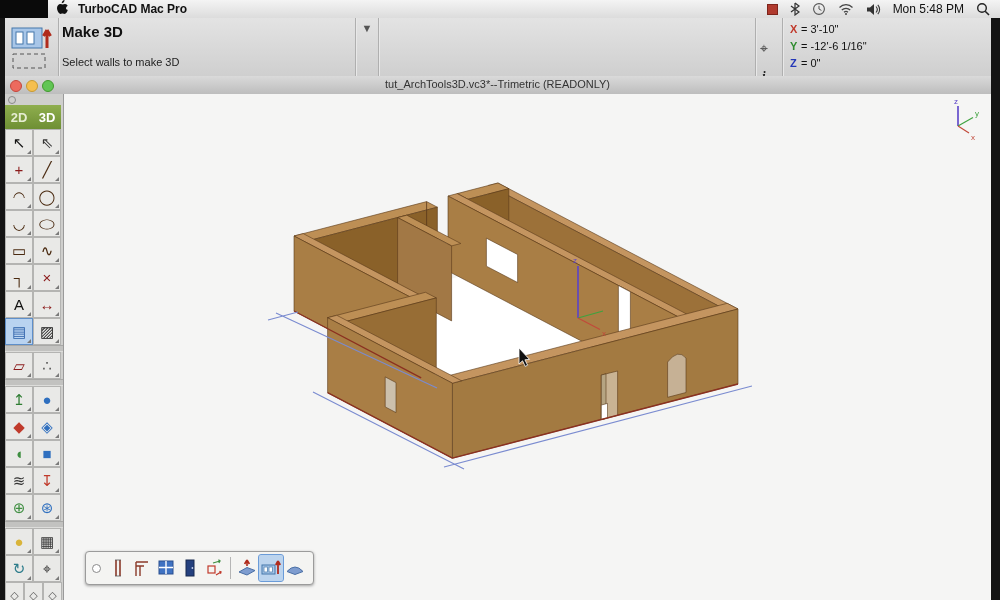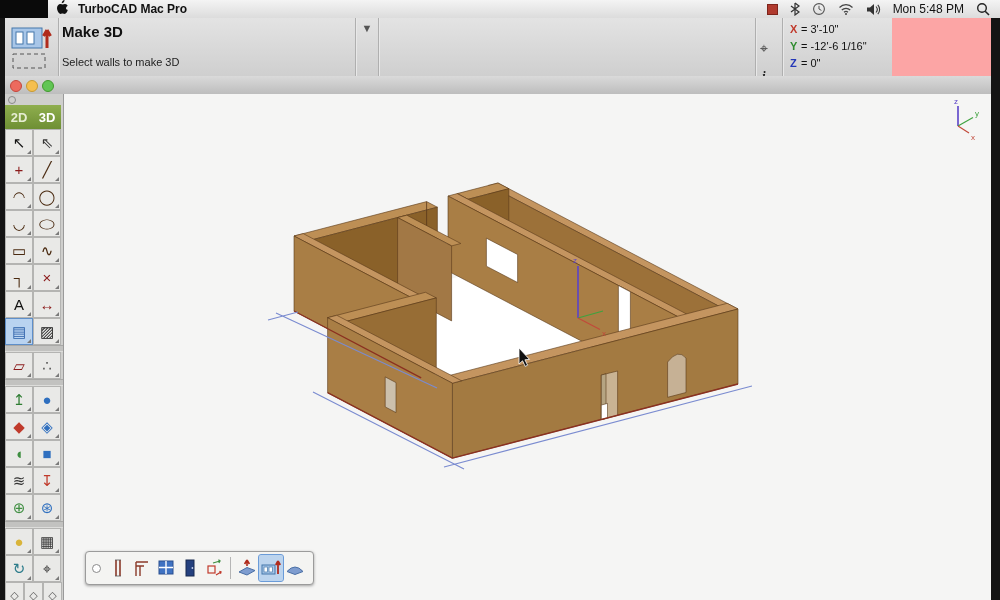--- a/index.html
+++ b/index.html
@@ -1,32 +1,32 @@
 <!DOCTYPE html>
 <html style="--wall_top: #C49560; --wall_top_light: #BD8F55; --wall_south: #A97E45; --wall_east: #A37A41; --wall_dark: #8A6129; --wall_mid: #976D35; --wall_inner: #9C7139; --wall_w7: #A27845; --door_fill: #C9B393; --door_shade: #B5A482; --win_fill: #C6B195; --win3_fill: #CCC0AC; --edge: #59391A; --line_red: #8B3020; --line_blue: #7A8BD0; --floor: #FFFFFF; --axis_x: #C2493A; --axis_y: #3FA23F; --axis_z: #5B43C8;"><head>
 <meta charset="utf-8">
 <style>
   html,body{margin:0;padding:0;background:#000;}
   .screen{position:relative;width:1000px;height:600px;overflow:hidden;
-          font-family:"Liberation Sans", sans-serif; background:#fca5a5;}
+          font-family:"Liberation Sans", sans-serif; background:#14532d;}
   
   .menubar{position:absolute;left:0;top:0;width:1000px;height:18px;
            background:linear-gradient(#F4F4F4,#DCDCDC);display:flex;align-items:center;
            font-size:12px;color:#111;}
   .menubar .black-block{width:48px;height:18px;background:#0a0a0a;flex:0 0 auto;}
   .apple-logo{width:18px;text-align:center;flex:0 0 auto;margin-left:4px;}
   .app-name{font-weight:bold;margin:0 10px 0 8px;white-space:nowrap;}
   .menu-item{margin:0 8px;white-space:nowrap;}
   .menubar .spacer{flex:1;}
   .status-icon{margin:0 6px;display:inline-flex;align-items:center;}
   .rec-dot{width:9px;height:9px;background:#B03A2E;border:1px solid #7E241B;}
   .menu-time{margin:0 6px;white-space:nowrap;font-size:12px;}
   
-  .toolbar{position:absolute;left:0;top:18px;width:848px;height:58px;
-           background:linear-gradient(#E3E3E3,#CFCFCF);border-bottom:1px solid #8E8E8E;padding-left:44px;}
+  .toolbar{position:absolute;left:0;top:18px;width:1000px;height:58px;
+           background:linear-gradient(#E3E3E3,#CFCFCF);border-bottom:1px solid #8E8E8E;}
   .toolbar .lstrip{position:absolute;left:0;top:0;width:5px;height:58px;background:#141414;}
   .tool-icon-box{position:absolute;left:8px;top:4px;width:46px;height:50px;}
   .tb-sep{position:absolute;top:0;width:1px;height:58px;background:#AFAFAF;border-right:1px solid #E8E8E8;}
   .tb-title{position:absolute;left:62px;top:5px;font-size:15px;font-weight:bold;color:#111;}
   .tb-sub{position:absolute;left:62px;top:38px;font-size:11px;color:#222;}
   .tb-dropdown{position:absolute;left:357px;top:4px;width:20px;height:16px;color:#555;
                font-size:11px;text-align:center;cursor:default;}
   .crosshair-ic{position:absolute;left:760px;top:22px;font-size:14px;color:#444;}
   .info-ic{position:absolute;left:762px;top:50px;font-size:13px;color:#222;
            font-family:"Liberation Serif",serif;font-style:italic;font-weight:bold;}
@@ -144,20 +144,21 @@
       <div class="row"><span class="cl cl-x">X</span><span>= 3'-10"</span></div>
       <div class="row"><span class="cl cl-y">Y</span><span>= -12'-6 1/16"</span></div>
       <div class="row"><span class="cl cl-z">Z</span><span>= 0"</span></div>
     </div>
   </div>
 
   <div class="titlebar">
     <div class="tl tl-close"></div>
     <div class="tl tl-min"></div>
     <div class="tl tl-zoom"></div>
+    <div class="win-title">tut_ArchTools3D.vc3*--Trimetric (READONLY)</div>
   </div>
 
   <div class="edge-strip" style="left:0;top:18px;width:5px;height:582px"></div>
   <div class="edge-strip" style="left:991px;top:18px;width:9px;height:582px"></div>
 
   <div class="canvas">
     <svg width="928" height="506" viewBox="63 94 928 506">
       <g>
         <polygon points="488.8,260.4 728.8,386.4 697.2,394.6 457.2,268.6" class="f-floor"></polygon>
         <polygon points="458.8,276.7 677.2,391.3 450.8,450.1 341.6,392.8 426.2,370.8 314,314.3" class="f-floor"></polygon>

